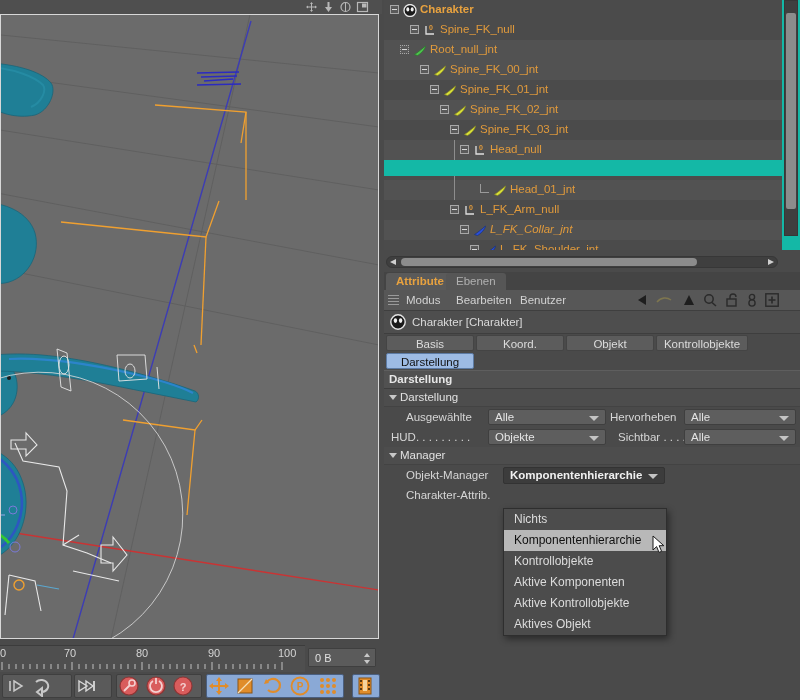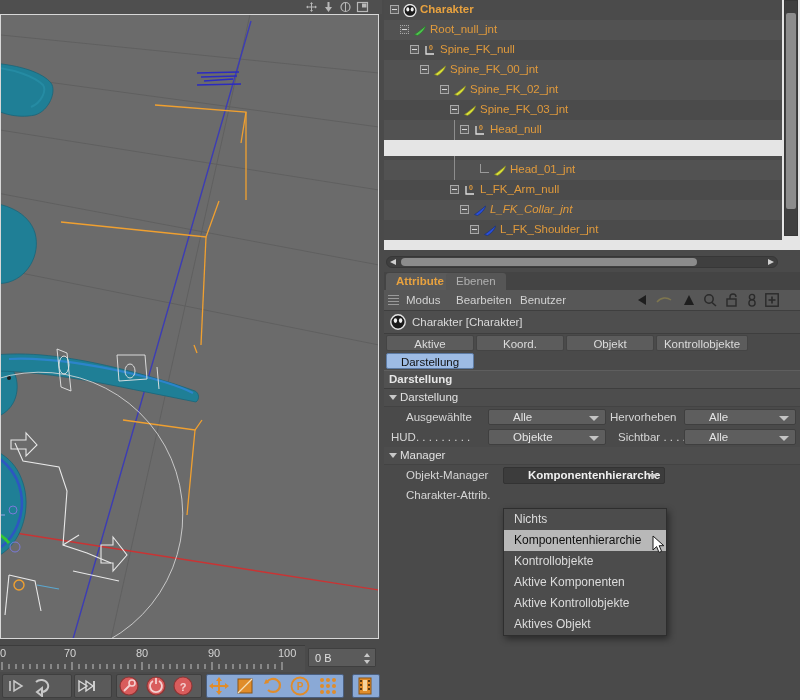--- a/index.html
+++ b/index.html
@@ -33,21 +33,21 @@
   #frame-stepper{position:absolute;right:4px;top:3px;width:8px;height:13px;}
 
   
   #bottom-toolbar{position:absolute;left:0;top:672px;width:382px;height:28px;background:#4a4a4a;}
   .tb-group{position:absolute;top:2px;height:24px;background:#5a5a5a;border:1px solid #3f3f3f;
       border-radius:2px;box-sizing:border-box;}
   .tb-group.sel{background:#8aa9d6;border-color:#4a5f80;}
   .tb-btn{position:relative;display:inline-block;width:24px;height:22px;vertical-align:top;}
 
   
-  #object-manager{position:absolute;left:384px;top:0;width:416px;height:250px;background:#e5e5e5;}
+  #object-manager{position:absolute;left:384px;top:0;width:416px;height:250px;background:#14b8a6;}
   #om-tree{position:absolute;left:0;top:0;width:398px;height:250px;overflow:hidden;}
   .om-row{position:relative;height:20px;width:398px;}
   .om-row.alt{background:#525252;}
   .om-row.norm{background:#4b4b4b;}
   .om-label{position:absolute;top:3px;font-size:11.5px;color:#e09a3c;white-space:nowrap;}
   .om-label.root{font-weight:bold;color:#e8a23f;}
   .om-expander{position:absolute;top:5px;width:9px;height:9px;border:1px solid #a8a8a8;
       box-sizing:border-box;background:#5a5a5a;}
   .om-expander:before{content:"";position:absolute;left:1px;top:3px;width:5px;height:1px;background:#d8d8d8;}
   .om-expander.dotted{border-style:dotted;}
@@ -87,21 +87,21 @@
       font-weight:bold;color:#e6e6e6;background:#515151;border-top:1px solid #5e5e5e;
       border-bottom:1px solid #3e3e3e;}
   .group-head{position:relative;height:17px;line-height:17px;padding-left:16px;font-size:11.5px;
       color:#e0e0e0;background:#4d4d4d;border-bottom:1px solid #434343;}
   .group-head .tri{position:absolute;left:5px;top:6px;width:0;height:0;
       border-left:4px solid transparent;border-right:4px solid transparent;border-top:5px solid #c8c8c8;}
   .prop-row{position:relative;height:20px;}
   .prop-label{position:absolute;top:4px;font-size:11.5px;color:#d6d6d6;white-space:nowrap;}
   .combo{position:absolute;top:2px;height:16px;background:#5e5e5e;border:1px solid #3f3f3f;
       border-radius:2px;box-sizing:border-box;}
-  .combo .cval{position:absolute;left:24px;top:1px;font-size:11.5px;color:#e4e4e4;white-space:nowrap;}
+  .combo .cval{position:absolute;left:6px;top:1px;font-size:11.5px;color:#e4e4e4;white-space:nowrap;}
   .combo .carrow{position:absolute;right:6px;top:6px;width:0;height:0;
       border-left:5px solid transparent;border-right:5px solid transparent;border-top:5px solid #c4c4c4;}
   .combo.open{background:#3c3c3c;border-color:#333;}
   .combo.open .cval{font-weight:bold;color:#f0f0f0;}
 
   
   #dropdown{position:absolute;left:503px;top:508px;width:162px;
       background:#4c4c4c;border:1px solid #2e2e2e;box-shadow:2px 3px 7px rgba(0,0,0,.45);z-index:50;}
   .dd-item{position:relative;height:21px;line-height:21px;padding-left:10px;
       font-size:12px;color:#dcdcdc;white-space:nowrap;}
@@ -359,41 +359,48 @@
     <div id="om-tree">
         <div class="om-row norm" style="top: 0px;">
           <div class="om-expander" style="left: 6px;"></div>
           <span class="om-icon" style="left: 19px;"><svg viewBox="0 0 14 13">
               <circle cx="7" cy="6.5" r="6" fill="#1a1a1a" stroke="#e8e8e8" stroke-width="1.3"></circle>
               <ellipse cx="4.8" cy="5.4" rx="1.5" ry="2.1" fill="#f2f2f2"></ellipse>
               <ellipse cx="9.2" cy="5.4" rx="1.5" ry="2.1" fill="#f2f2f2"></ellipse>
             </svg></span>
           <span class="om-label root" style="left: 36px;">Charakter</span>
         </div>
-        <div class="om-row alt" style="top: 0px;">
-          <div class="om-expander dotted" style="left: 16px;"></div>
-          <span class="om-icon" style="left: 29px;"><svg viewBox="0 0 14 13">
-              <path d="M1.5 10.5 C4 9 9 5 12.5 2 C12 5.5 8 9.5 4.5 11.5 Z" fill="#4ec24e" stroke="#2a7a2a" stroke-width="0.7"></path>
-            </svg></span>
-          <span class="om-label" style="left: 46px;">Root_null_jnt</span>
-        </div>
         <div class="om-row norm" style="top: 0px;">
           <div class="om-expander" style="left: 26px;"></div>
           <span class="om-icon" style="left: 39px;"><svg viewBox="0 0 14 13">
               <path d="M3 2 V10 H11" fill="none" stroke="#e0e0e0" stroke-width="1.3"></path>
               <text x="8" y="6" font-family="Liberation Sans" font-size="7" font-weight="bold" fill="#e09a3c" text-anchor="middle">0</text>
             </svg></span>
           <span class="om-label" style="left: 56px;">Spine_FK_null</span>
         </div>
         <div class="om-row alt" style="top: 0px;">
+          <div class="om-expander dotted" style="left: 16px;"></div>
+          <span class="om-icon" style="left: 29px;"><svg viewBox="0 0 14 13">
+              <path d="M1.5 10.5 C4 9 9 5 12.5 2 C12 5.5 8 9.5 4.5 11.5 Z" fill="#4ec24e" stroke="#2a7a2a" stroke-width="0.7"></path>
+            </svg></span>
+          <span class="om-label" style="left: 46px;">Root_null_jnt</span>
+        </div>
+        <div class="om-row alt" style="top: 0px;">
           <div class="om-expander" style="left: 36px;"></div>
           <span class="om-icon" style="left: 49px;"><svg viewBox="0 0 14 13">
               <path d="M1.5 10.5 C4 9 9 5 12.5 2 C12 5.5 8 9.5 4.5 11.5 Z" fill="#d8e03a" stroke="#8a8a20" stroke-width="0.7"></path>
             </svg></span>
           <span class="om-label" style="left: 66px;">Spine_FK_00_jnt</span>
+        </div>
+        <div class="om-row norm" style="top: 0px;">
+          <div class="om-expander" style="left: 46px;"></div>
+          <span class="om-icon" style="left: 59px;"><svg viewBox="0 0 14 13">
+              <path d="M1.5 10.5 C4 9 9 5 12.5 2 C12 5.5 8 9.5 4.5 11.5 Z" fill="#d8e03a" stroke="#8a8a20" stroke-width="0.7"></path>
+            </svg></span>
+          <span class="om-label" style="left: 76px;">Spine_FK_01_jnt</span>
         </div>
         <div class="om-row alt" style="top: 0px;">
           <div class="om-expander" style="left: 56px;"></div>
           <span class="om-icon" style="left: 69px;"><svg viewBox="0 0 14 13">
               <path d="M1.5 10.5 C4 9 9 5 12.5 2 C12 5.5 8 9.5 4.5 11.5 Z" fill="#d8e03a" stroke="#8a8a20" stroke-width="0.7"></path>
             </svg></span>
           <span class="om-label" style="left: 86px;">Spine_FK_02_jnt</span>
         </div>
         <div class="om-row norm" style="top: 0px;">
           <div class="om-expander" style="left: 66px;"></div>
@@ -529,21 +536,21 @@
     <div id="attr-objheader">
       <svg id="attr-objicon" viewBox="0 0 16 16">
         <circle cx="8" cy="8" r="7.2" fill="#1a1a1a" stroke="#e4e4e4" stroke-width="1.4"></circle>
         <ellipse cx="5.4" cy="6.6" rx="1.7" ry="2.4" fill="#f0f0f0"></ellipse>
         <ellipse cx="10.6" cy="6.6" rx="1.7" ry="2.4" fill="#f0f0f0"></ellipse>
       </svg>
       <span id="attr-objname">Charakter [Charakter]</span>
     </div>
 
     <div id="attr-tabrow">
-      <div class="pt" style="left:2px;width:88px">Aktive</div>
+      <div class="pt" style="left:2px;width:88px">Basis</div>
       <div class="pt" style="left:92px;width:88px">Koord.</div>
       <div class="pt" style="left:182px;width:88px">Objekt</div>
       <div class="pt" style="left:272px;width:92px">Kontrollobjekte</div>
     </div>
 
     <div id="attr-tabrow2">
       <div class="pt sel" style="left:2px;width:88px">Darstellung</div>
     </div>
 
     <div class="section-title">Darstellung</div>

